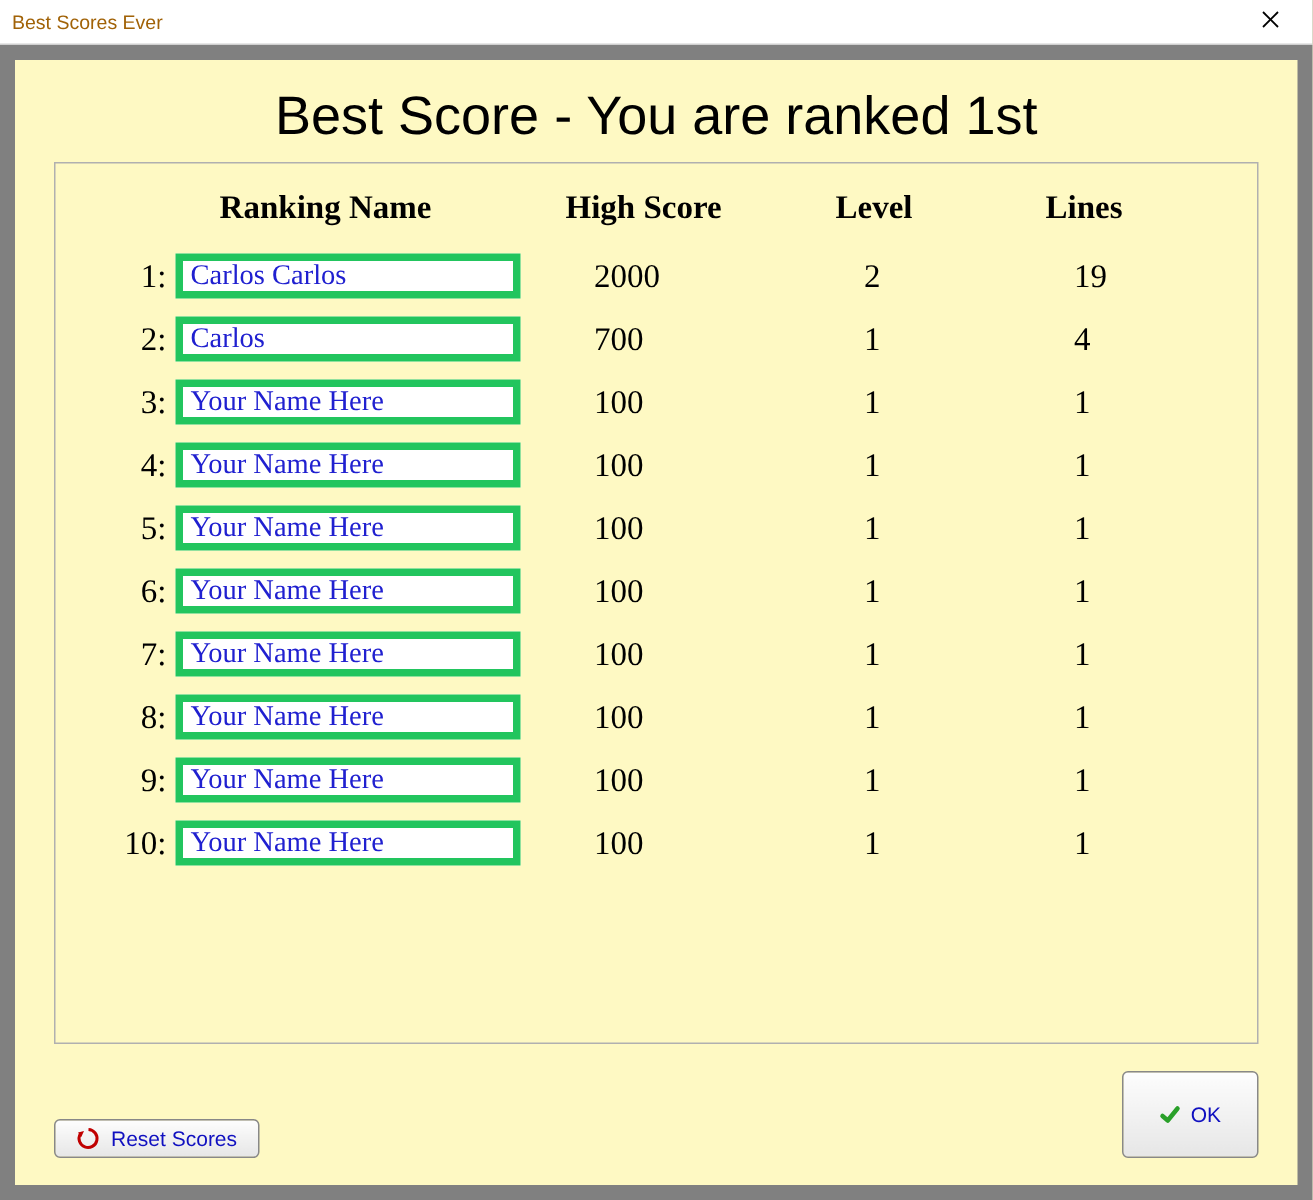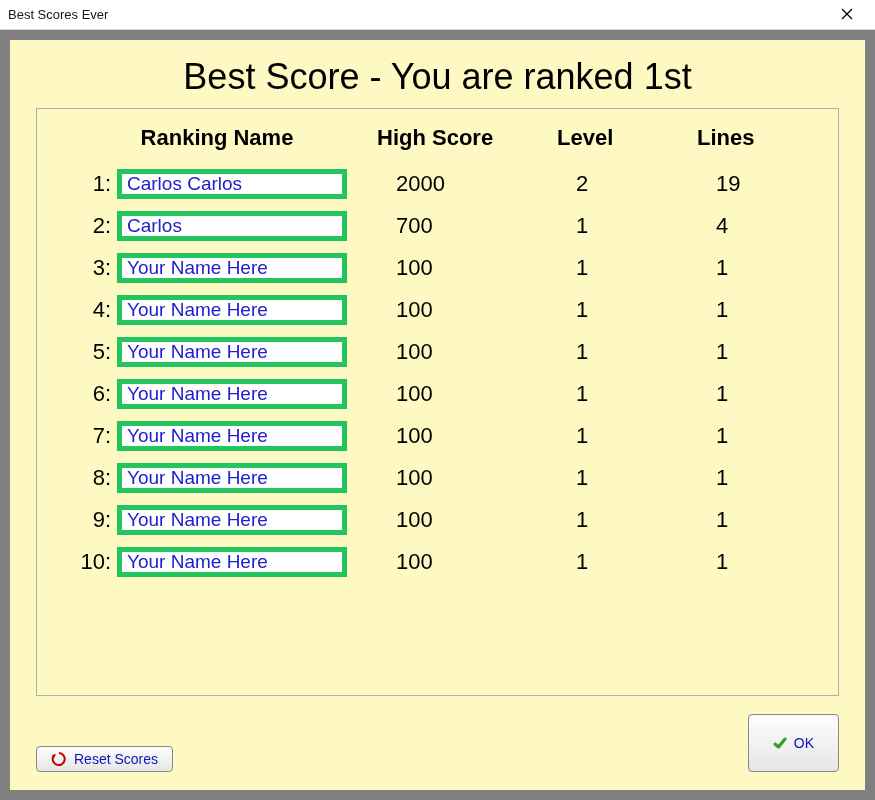--- a/index.html
+++ b/index.html
@@ -20,21 +20,21 @@
     .titlebar {
       height: 30px;
       background: #fff;
       border-bottom: 1px solid #d0d0d0;
       display: flex;
       align-items: center;
       justify-content: space-between;
       padding: 0 8px 0 8px;
       font-size: 13px;
     }
-    .titlebar-title { color: #0f172a; }
+    .titlebar-title { color: #a16207; }
     .close-btn {
       width: 40px;
       height: 28px;
       display: flex;
       align-items: center;
       justify-content: center;
       font-size: 16px;
       cursor: pointer;
       color: #000;
     }
@@ -55,20 +55,21 @@
     .heading {
       text-align: center;
       font-size: 36px;
       font-weight: normal;
       padding: 4px 0 10px 0;
     }
     .table-frame {
       border: 1px solid #b0b0b0;
       padding: 16px 20px 20px 20px;
       flex: 1;
+      font-family: Liberation Serif, serif;
     }
     .scores-grid {
       display: grid;
       grid-template-columns: 60px 260px 180px 140px 120px;
       row-gap: 12px;
       align-items: center;
     }
     .hdr {
       font-weight: bold;
       font-size: 22px;

